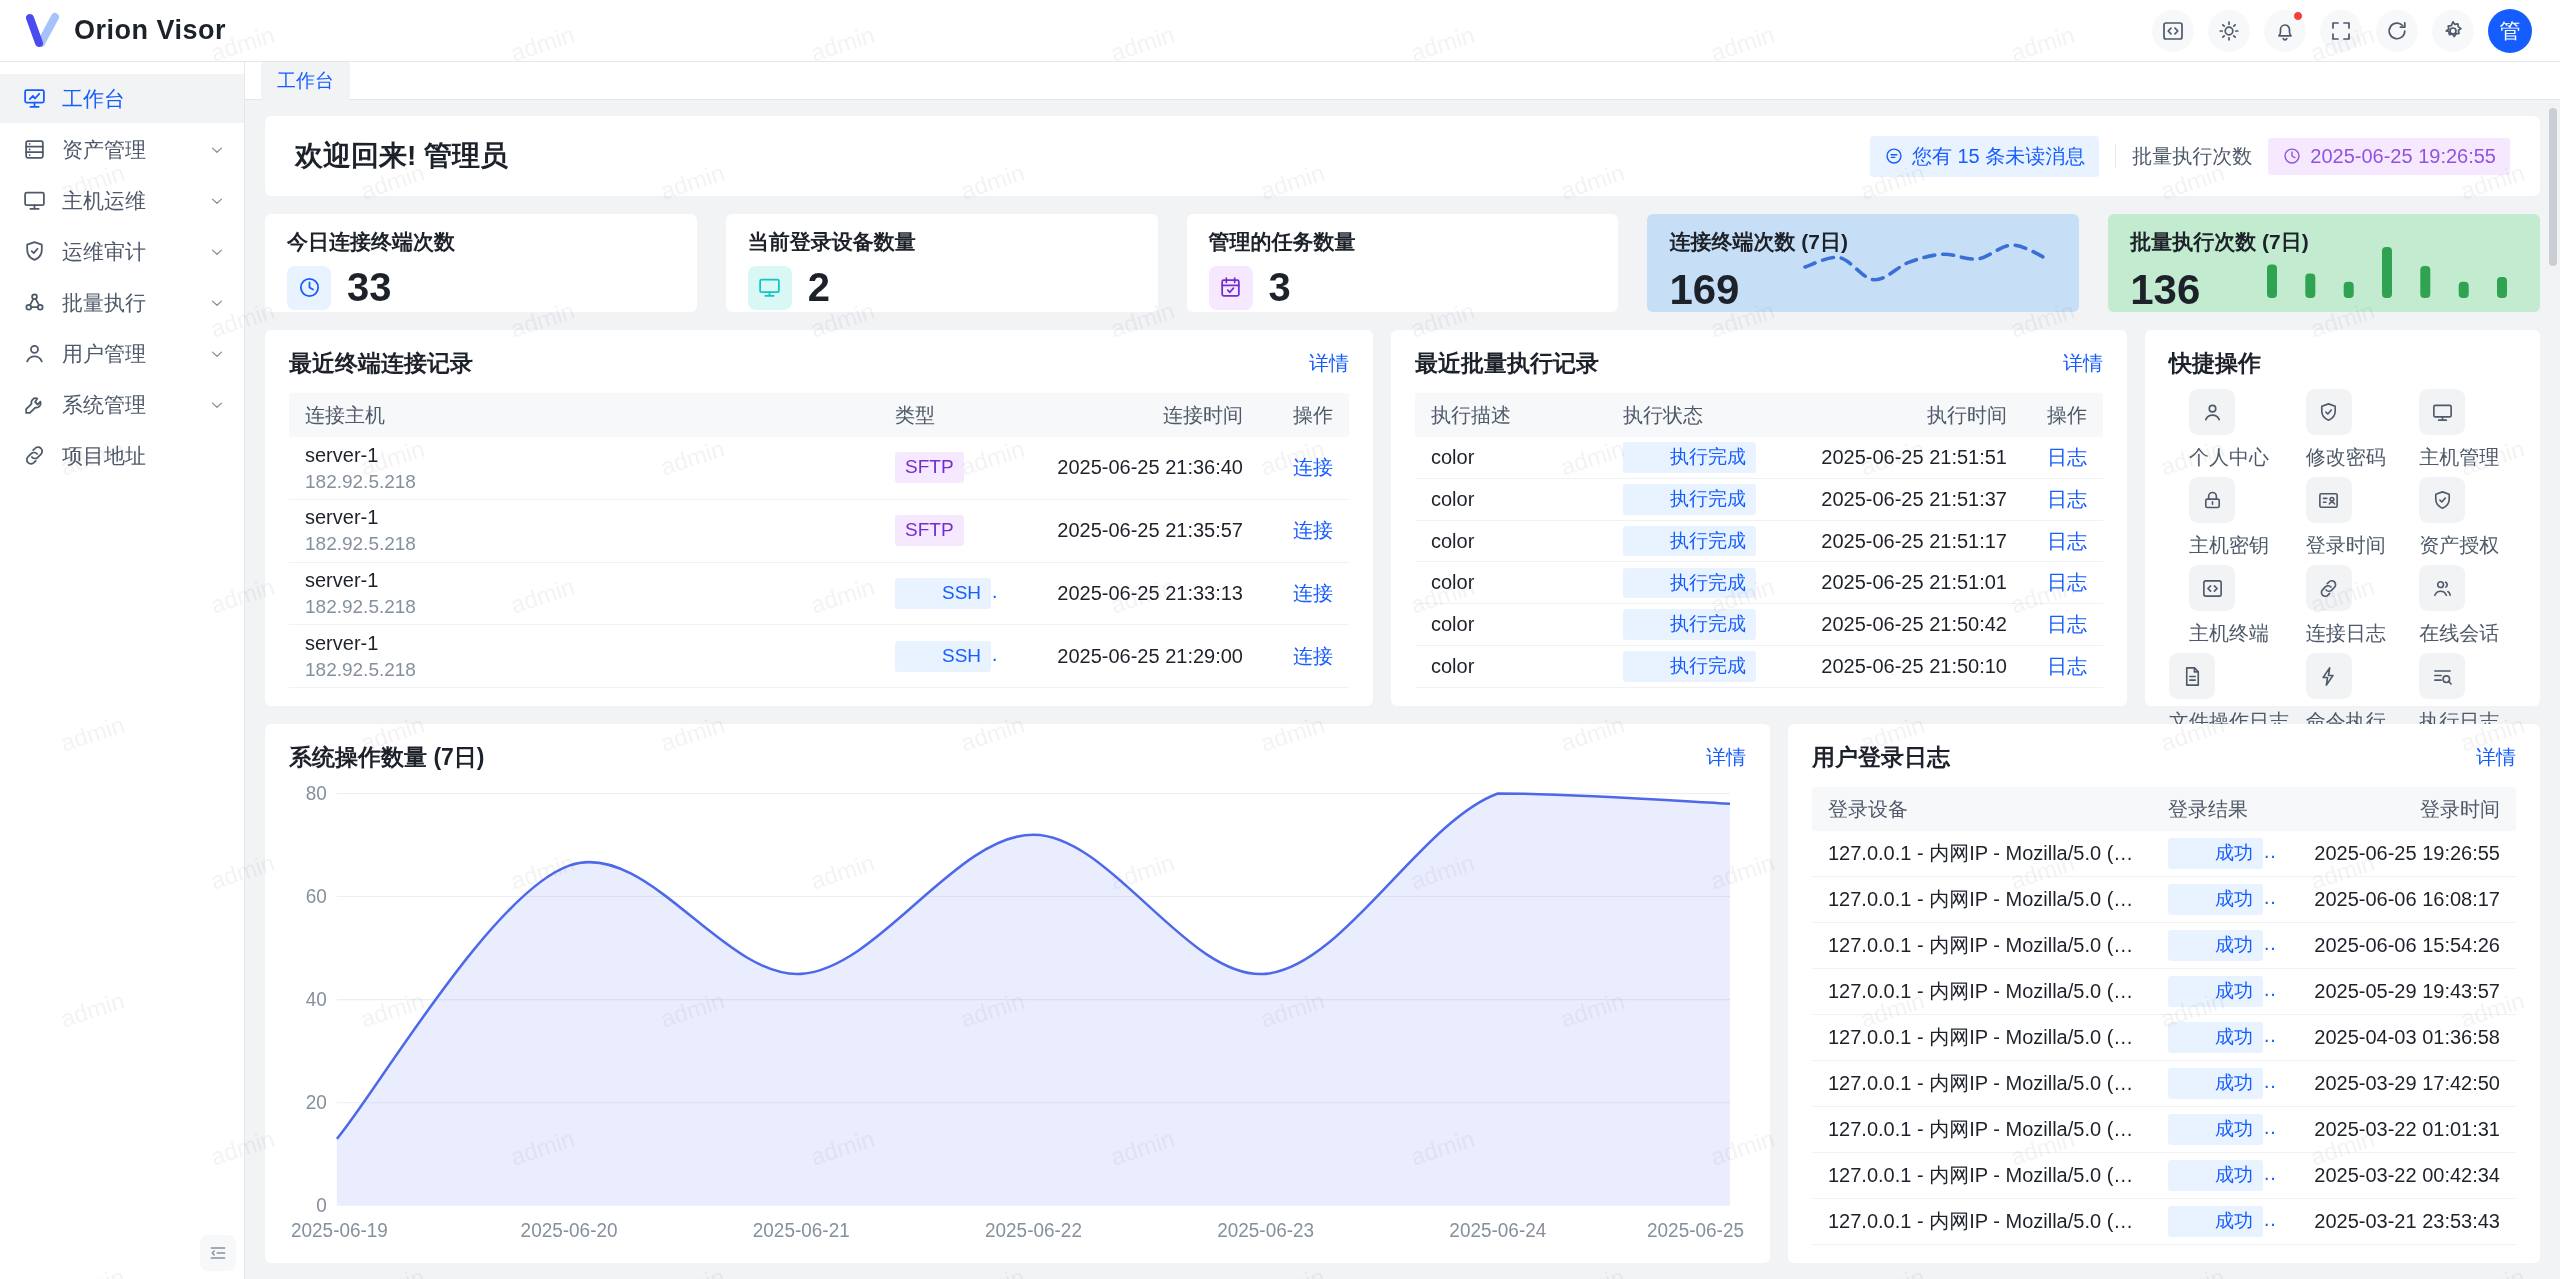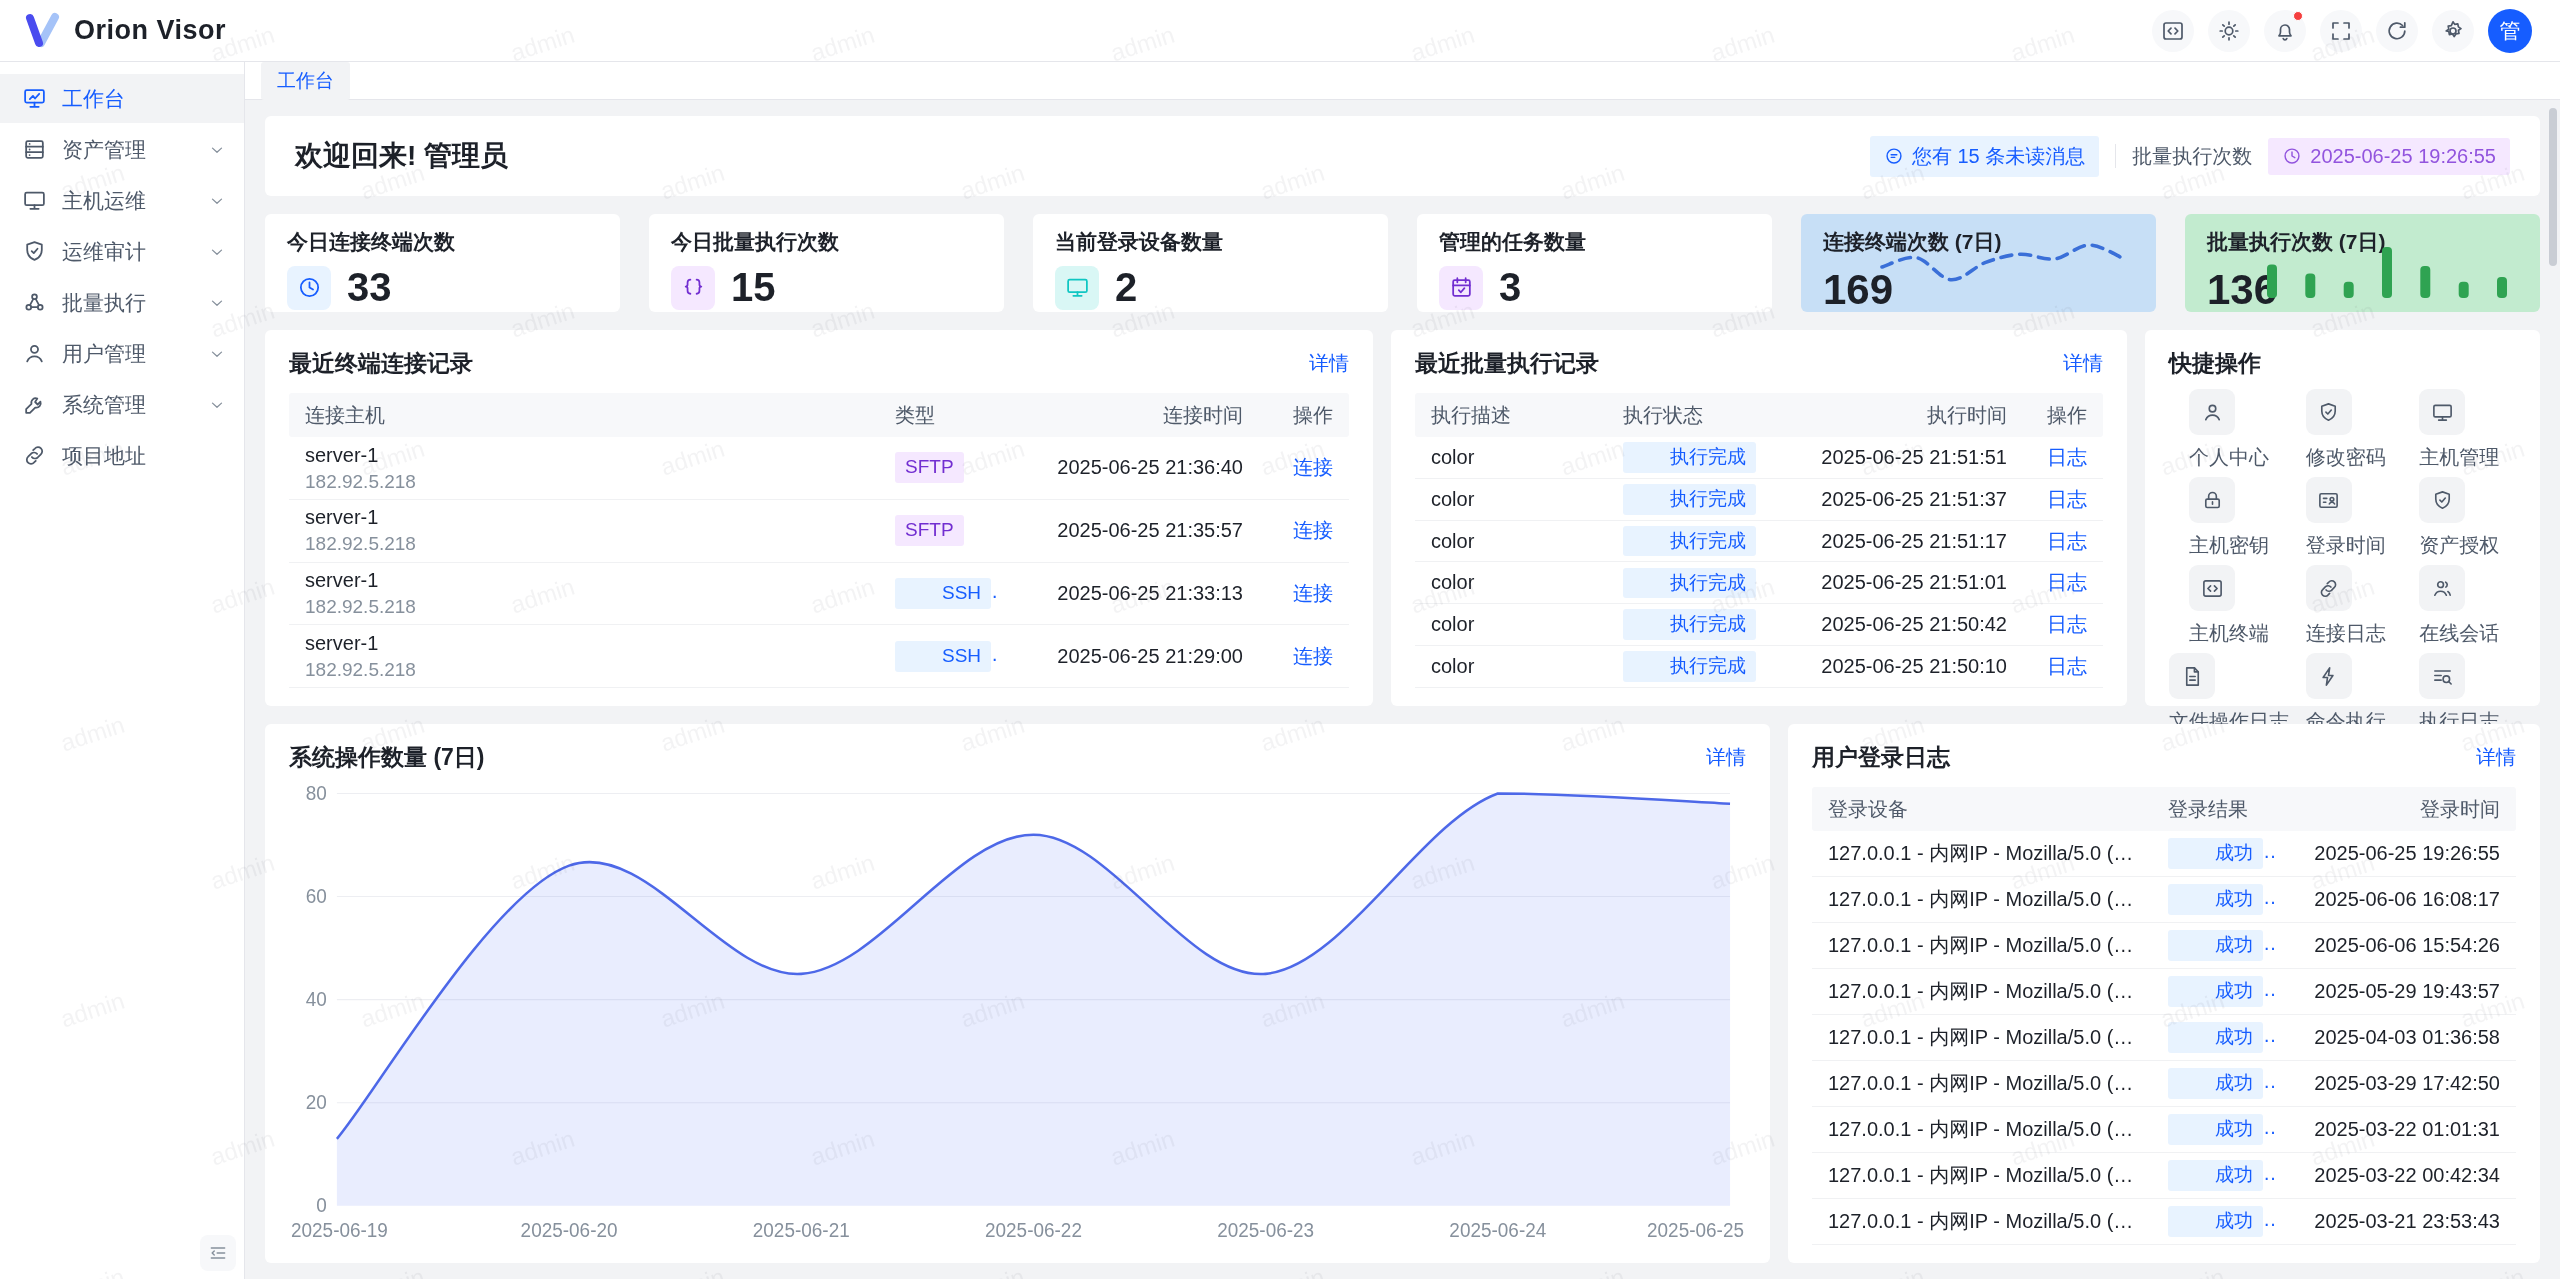--- a/index.html
+++ b/index.html
@@ -334,34 +334,20 @@
           <div class="stat-main">
             <span class="stat-ic" style="background:#E8F3FF;color:#165DFF">
                 <span>
                   <svg class="ic" viewBox="0 0 24 24" fill="none" stroke="currentColor" stroke-width="1.7" stroke-linecap="round" stroke-linejoin="round">
                     <circle cx="12" cy="12" r="8.3"></circle>
                     <path d="M12 7.2v4.8l3.4 2"></path>
                   </svg>
                 </span>
               </span>
             <span class="stat-value">33</span>
-          </div>
-        </div>
-        <div class="stat-card">
-          <div class="stat-label">今日批量执行次数</div>
-          <div class="stat-main">
-            <span class="stat-ic" style="background:#F5E8FF;color:#722ED1">
-                <span>
-                  <svg class="ic" viewBox="0 0 24 24" fill="none" stroke="currentColor" stroke-width="1.7" stroke-linecap="round" stroke-linejoin="round">
-                    <path d="M9 4.5c-1.8 0-2.7 1-2.7 2.8v1.9c0 1.4-.9 1.9-1.8 1.9.9 0 1.8.5 1.8 1.9v2.2c0 1.8.9 2.8 2.7 2.8"></path>
-                    <path d="M15 4.5c1.8 0 2.7 1 2.7 2.8v1.9c0 1.4.9 1.9 1.8 1.9-.9 0-1.8.5-1.8 1.9v2.2c0 1.8-.9 2.8-2.7 2.8"></path>
-                  </svg>
-                </span>
-              </span>
-            <span class="stat-value">15</span>
           </div>
         </div>
         <div class="stat-card">
           <div class="stat-label">当前登录设备数量</div>
           <div class="stat-main">
             <span class="stat-ic" style="background:#D9F7F5;color:#0FC6C2">
                 <span>
                   <svg class="ic" viewBox="0 0 24 24" fill="none" stroke="currentColor" stroke-width="1.7" stroke-linecap="round" stroke-linejoin="round">
                     <rect x="3" y="4.5" width="18" height="12" rx="1.5"></rect>
                     <path d="M12 16.5v3.5M8 20h8"></path>

